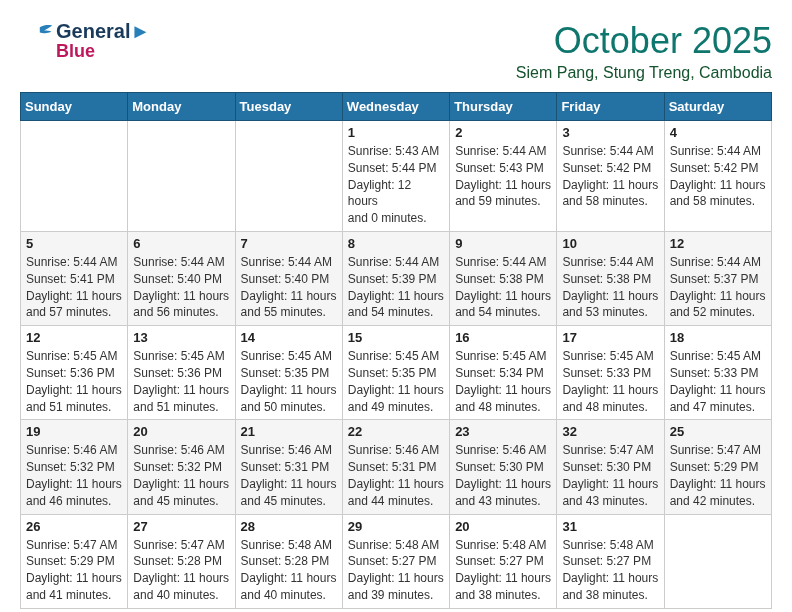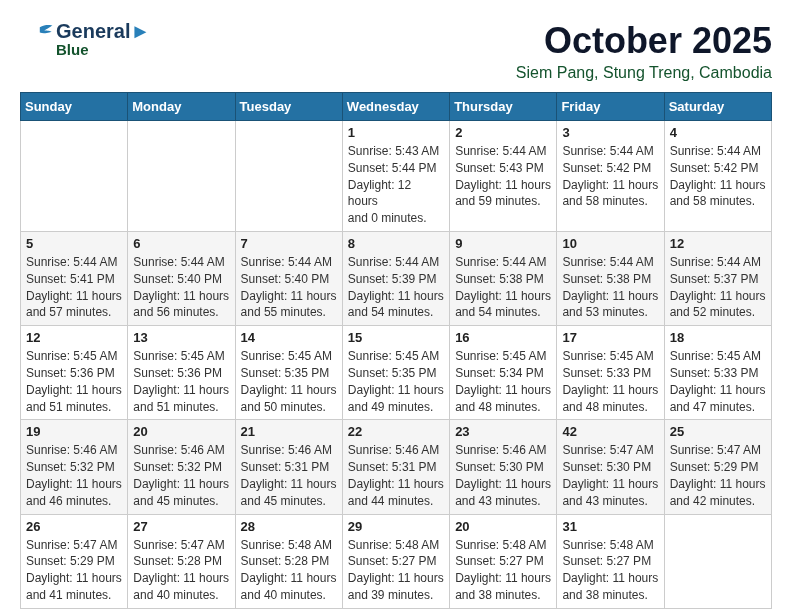--- a/index.html
+++ b/index.html
@@ -14,22 +14,22 @@
       display: flex;
       justify-content: space-between;
       align-items: flex-start;
       margin-bottom: 10px;
     }
     .title-block {
       text-align: right;
     }
     .month-title {
       font-size: 36px;
-      font-weight: bold;
-      color: #0f172a;
+      font-weight: normal;
+      color: #0f766e;
     }
     .location-title {
       font-size: 16px;
       color: #14532d;
       margin-top: 2px;
     }
     table {
       width: 100%;
       border-collapse: collapse;
       table-layout: fixed;
@@ -81,21 +81,21 @@
 <body>
 
 <div class="header">
   <div class="logo-wrapper">
     <svg class="logo-icon" viewBox="0 0 40 40">
 
       <path d="M22 8 C28 4, 36 6, 36 6 C36 6, 30 10, 26 12 C30 11, 35 13, 35 13 C35 13, 28 16, 22 14 L22 8Z" fill="#2980b9"></path>
     </svg>
     <div>
       <div style="font-size:20px;font-weight:bold;color:#1a3a5c;line-height:1.1;">General<span style="color:#2980b9;">►</span></div>
-      <div style="font-size:15px;font-weight:bold;color:#14532d;line-height:1.1;">Blue</div>
+      <div style="font-size:18px;font-weight:bold;color:#be185d;line-height:1.1;">Blue</div>
     </div>
   </div>
   <div class="title-block">
     <div class="month-title">October 2025</div>
     <div class="location-title">Siem Pang, Stung Treng, Cambodia</div>
   </div>
 </div>
 
 <table>
   <thead>
@@ -275,21 +275,21 @@
 and 44 minutes.</div>
         </td>
         <td>
           <div class="day-num">23</div>
           <div class="day-info" style="white-space: pre-line;">Sunrise: 5:46 AM
 Sunset: 5:30 PM
 Daylight: 11 hours
 and 43 minutes.</div>
         </td>
         <td>
-          <div class="day-num">42</div>
+          <div class="day-num">32</div>
           <div class="day-info" style="white-space: pre-line;">Sunrise: 5:47 AM
 Sunset: 5:30 PM
 Daylight: 11 hours
 and 43 minutes.</div>
         </td>
         <td>
           <div class="day-num">25</div>
           <div class="day-info" style="white-space: pre-line;">Sunrise: 5:47 AM
 Sunset: 5:29 PM
 Daylight: 11 hours

